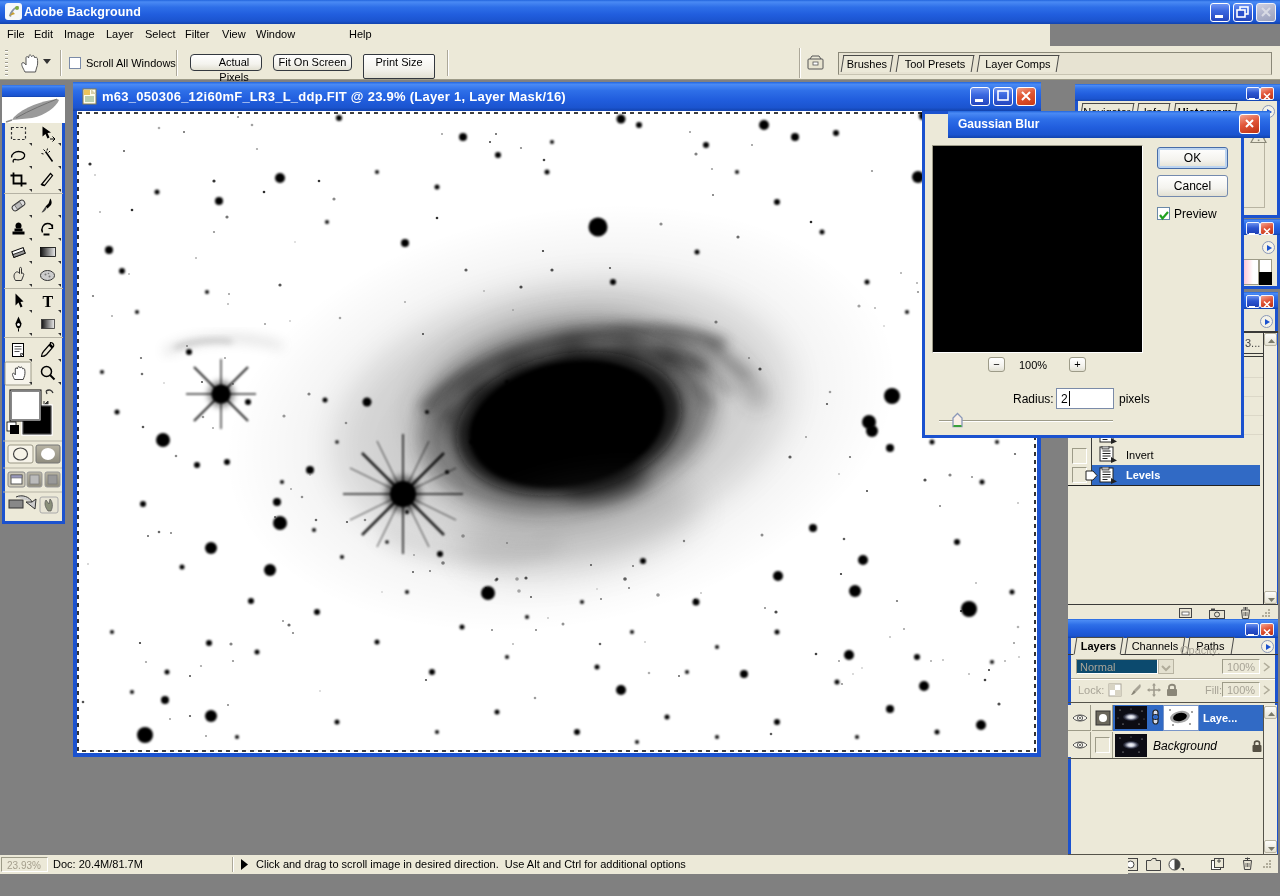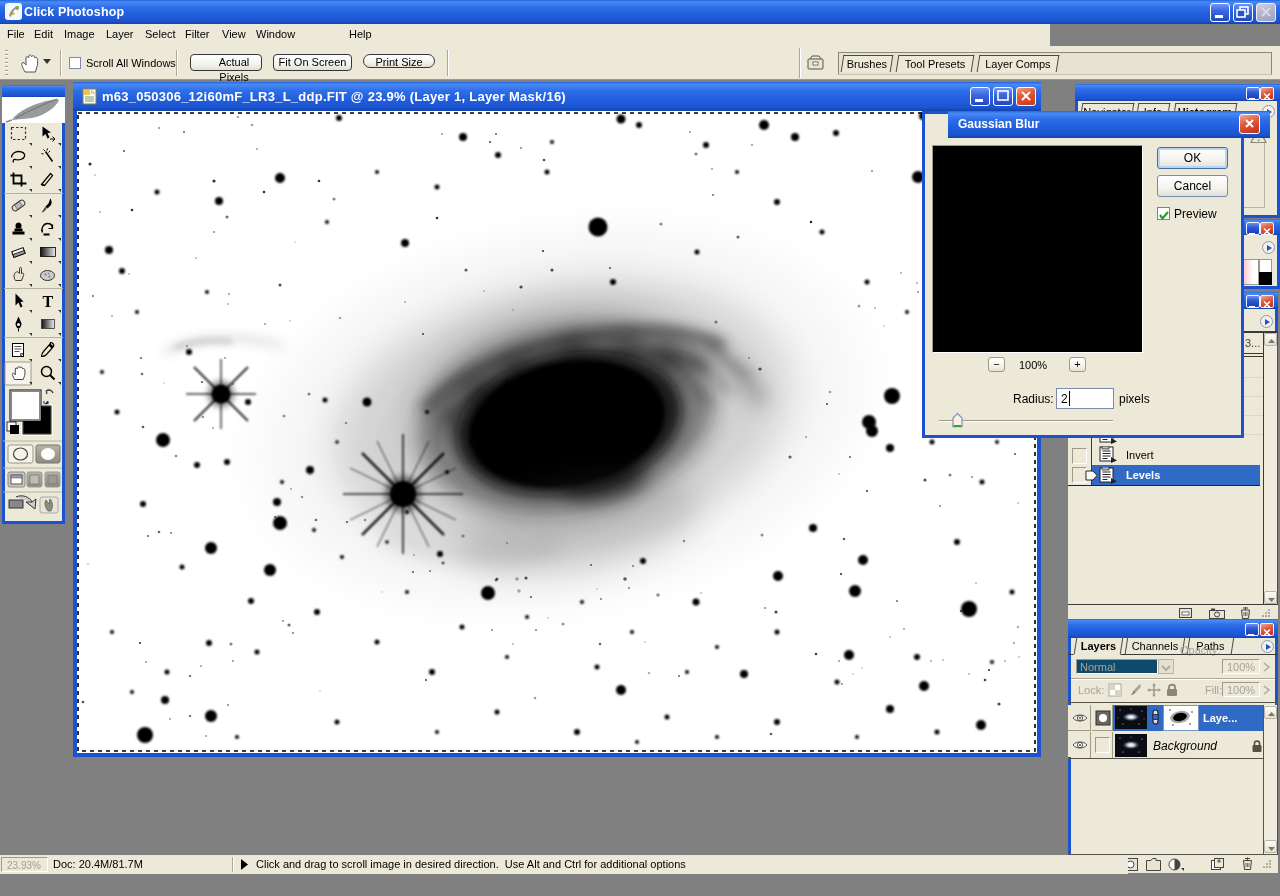--- a/index.html
+++ b/index.html
@@ -31,21 +31,21 @@
 <body>
 
 
 <div class="abs titlegrad" style="left:0;top:0;width:1280px;height:24px;">
   <svg class="abs" style="left:5px;top:3px;" width="17" height="18" viewBox="0 0 17 18">
     <rect x="0" y="0" width="17" height="17" rx="3" fill="#f6f8fa"></rect>
     <path d="M13 3 C9 4 5 8 4 13 L6 14 C7 9 10 5 14 4 Z" fill="#8a96a8"></path>
     <path d="M4 13 L8 9 L10 11 Z" fill="#c8a030"></path>
     <circle cx="12" cy="5" r="2" fill="#7fae3e"></circle>
   </svg>
-  <span class="abs" style="left:24px;top:5px;font-size:12.5px;font-weight:bold;color:#fff;letter-spacing:0.1px;">Click Photoshop</span>
+  <span class="abs" style="left:24px;top:5px;font-size:12.5px;font-weight:bold;color:#fff;letter-spacing:0.1px;">Adobe Background</span>
   <div class="xpbtn" style="left:1210px;top:3px;">
       <svg width="18" height="17">
         <rect x="4" y="11" width="8" height="3" fill="#fff"></rect>
       </svg>
     </div>
   <div class="xpbtn" style="left:1233px;top:3px;">
       <svg width="18" height="17">
         <rect x="6" y="3" width="8" height="7" fill="none" stroke="#fff" stroke-width="1.6"></rect>
         <rect x="3" y="6" width="8" height="7" fill="#2a50cc" stroke="#fff" stroke-width="1.6"></rect>
       </svg>
@@ -83,21 +83,21 @@
   <div class="abs" style="left:69px;top:57px;"></div>
   <div class="abs" style="left:69px;top:11px;width:12px;height:12px;background:#fff;border:1px solid #7b8ba8;"></div>
   <span class="abs" style="left:86px;top:11px;font-size:11px;">Scroll All Windows</span>
   <div class="abs groove-v" style="left:176px;top:4px;width:2px;height:26px;"></div>
   <div class="abs btn" style="left:190px;top:8px;width:72px;height:17px;border-radius:4px;border:1px solid #33383f;padding-left:16px;">
       <span style="display:block;text-align:center;font-size:11px;line-height:15px;">Actual Pixels</span>
     </div>
   <div class="abs btn" style="left:273px;top:8px;width:79px;height:17px;border-radius:4px;border:1px solid #33383f;">
       <span style="display:block;text-align:center;font-size:11px;line-height:15px;">Fit On Screen</span>
     </div>
-  <div class="abs btn" style="left:363px;top:8px;width:72px;height:14px;border-radius:8px;border:1px solid #33383f;">
+  <div class="abs btn" style="left:363px;top:8px;width:72px;height:25px;border-radius:2px;border:1px solid #33383f;">
       <span style="display:block;text-align:center;font-size:11px;line-height:15px;">Print Size</span>
     </div>
   <div class="abs groove-v" style="left:447px;top:4px;width:2px;height:26px;"></div>
   <div class="abs groove-v" style="left:799px;top:2px;width:2px;height:30px;"></div>
   <svg class="abs" style="left:807px;top:8px;" width="18" height="18" viewBox="0 0 18 18">
     <rect x="1" y="5" width="15" height="10" rx="1" fill="#e8e4d0" stroke="#555"></rect>
     <path d="M3 5 L5 2 L12 2 L14 5" fill="none" stroke="#555"></path>
     <rect x="6" y="8" width="5" height="3" fill="#fff" stroke="#555" stroke-width="0.8"></rect>
   </svg>
 

